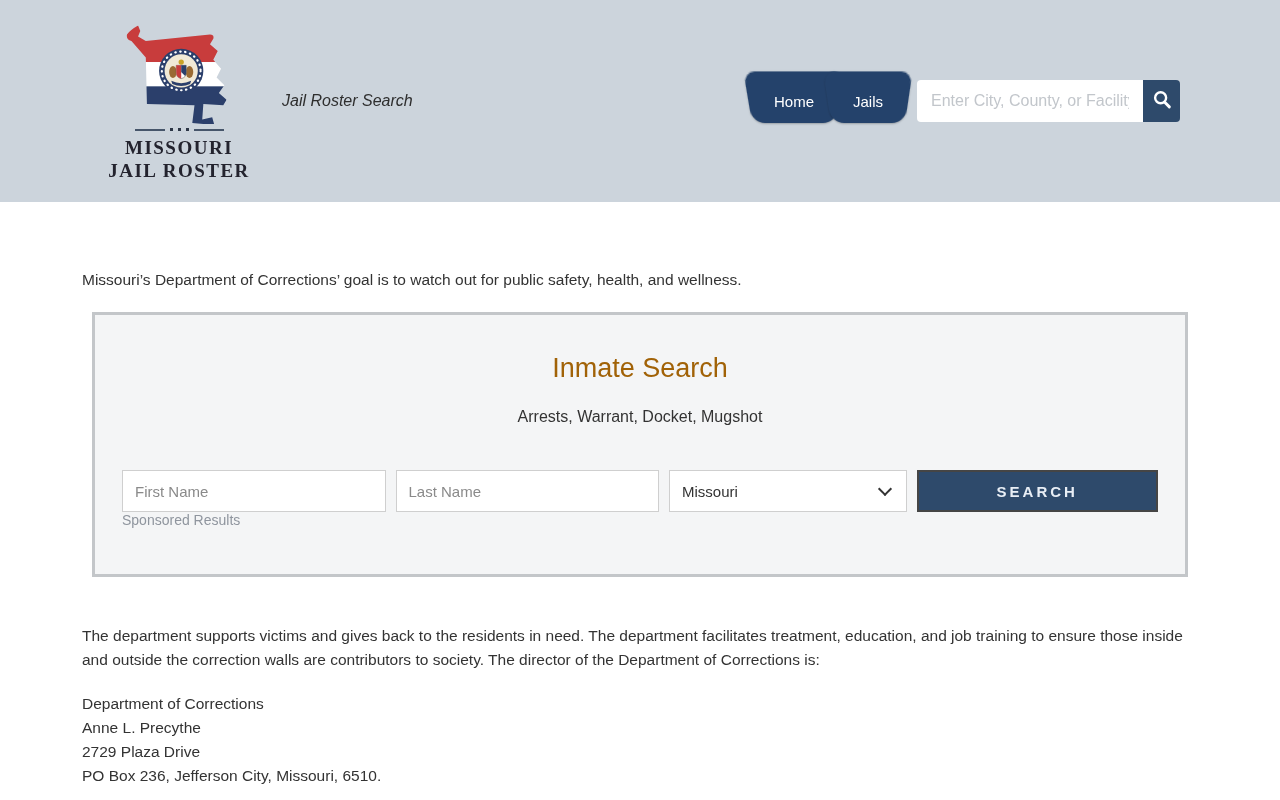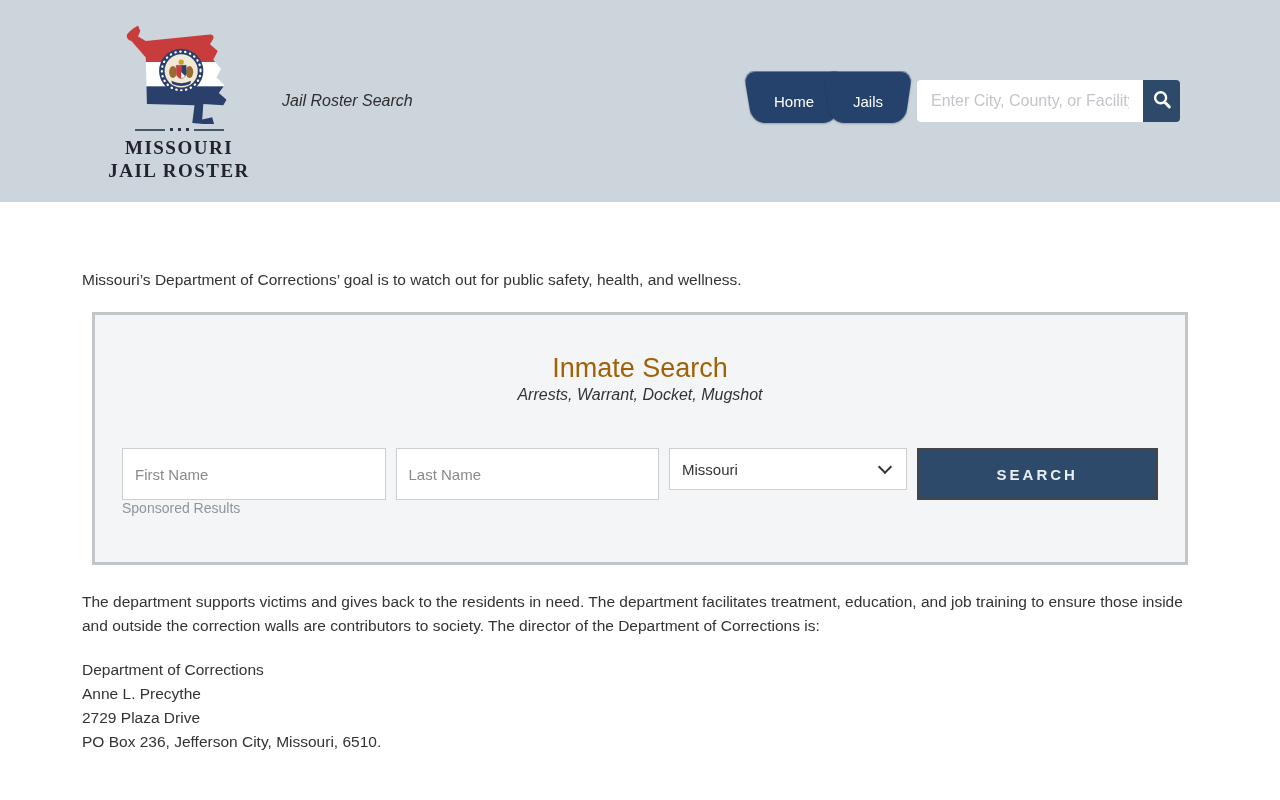--- a/index.html
+++ b/index.html
@@ -50,40 +50,40 @@
   .hdr-search button{width:37px;height:42px;border:none;background:var(--button-navy);
            border-radius:0 4px 4px 0;cursor:pointer;display:flex;align-items:center;justify-content:center;}
 
   
   .content{width:1116px;margin:0 auto;}
   .intro{margin-top:66px;font-size:15.5px;line-height:24px;}
 
   .inmate-box{margin:20px 10px 0;background:var(--box-bg);border:3px solid var(--box-border);
            padding:38px 27px 46px;}
   .inmate-title{text-align:center;font-size:27px;color:#a16207;font-weight:400;}
-  .inmate-sub{text-align:center;font-size:16px;margin-top:2px;font-style:italic;}
+  .inmate-sub{text-align:center;font-size:16px;margin-top:24px;}
 
   .form-row{display:flex;gap:10px;margin-top:44px;}
-  .form-row > *{flex:1 1 0;height:52px;}
+  .form-row > *{flex:1 1 0;height:42px;}
   .form-row input{border:1px solid #cfcfcf;background:#fff;padding:0 12px;font-size:15px;
            color:#333;outline:none;font-family:"Liberation Sans",sans-serif;}
   .form-row input::placeholder{color:#8a8a8a;}
   .select-wrap{position:relative;}
   .select-wrap select{width:100%;height:42px;border:1px solid #cfcfcf;background:#fff;
            padding:0 12px;font-size:15px;color:#333;appearance:none;-webkit-appearance:none;
            outline:none;font-family:"Liberation Sans",sans-serif;}
   .select-wrap::after{content:'';position:absolute;right:17px;top:14px;width:8px;height:8px;
            border-right:2.5px solid #333;border-bottom:2.5px solid #333;transform:rotate(45deg);
            pointer-events:none;}
   .search-btn{background:var(--button-navy);color:#e8eef5;border:2px solid #454545;
            font-size:15px;letter-spacing:3px;cursor:pointer;font-family:"Liberation Sans",sans-serif;font-weight:bold;}
 
   .sponsored{font-size:14px;color:var(--muted);}
 
-  .body-par{margin-top:25px;font-size:15.5px;line-height:24px;}
+  .body-par{margin-top:47px;font-size:15.5px;line-height:24px;}
   .contact{margin-top:20px;font-size:15.5px;line-height:24px;}
 </style>
 </head>
 <body>
 
 <div class="page">
 
   <div class="header">
     <div class="header-inner">
 

